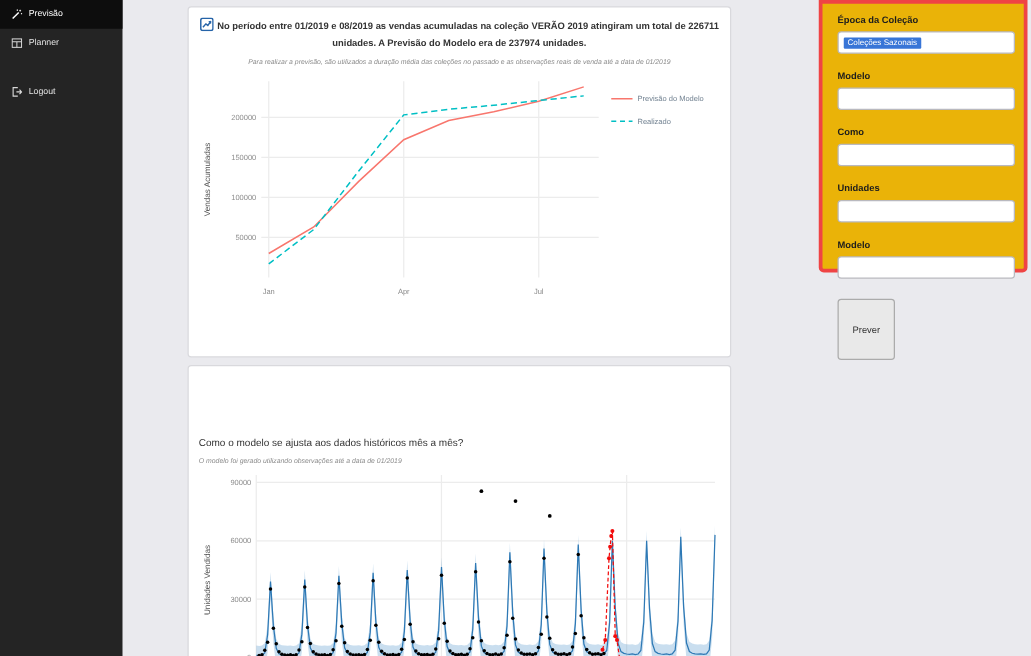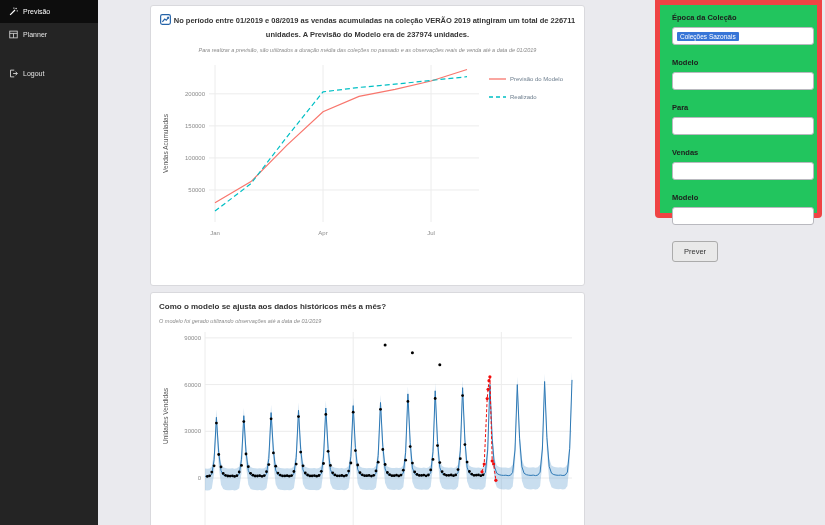--- a/index.html
+++ b/index.html
@@ -16,36 +16,36 @@
 
   
   .main { position:absolute; left:150px; top:0; width:435px; }
   .card { background:#ffffff; border:1px solid #d9d9dd; border-radius:3px; width:435px; }
   .card1 { margin-top:5px; height:281px; padding:8px 8px 4px 8px;text-align:center; }
   .card2 { margin-top:6px; height:290px; padding:9px 8px 4px 8px; }
 
   .headline { font-size:7.5px; font-weight:bold; color:#333; line-height:1.55; }
   .headline .chart-ico { display:inline-block; vertical-align:-2px; margin-right:3px; }
   .note { font-size:5.5px; font-style:italic; color:#8a8a8a; margin-top:7px; }
-  .card2 .title { font-size:8px; font-weight:bold; color:#333; }
+  .card2 .title { font-size:8px; font-weight:normal; color:#333;margin-top:48px; }
 
   .chartbox { margin-top:4px; }
 
   
   .panel { position:absolute; left:655px; top:0; width:167px; height:218px;
-           background:#22c55e; border:5px solid #ef4444; border-radius:0 0 4px 4px;
+           background:#eab308; border:3px solid #ef4444; border-radius:0 0 4px 4px;
            padding:8px 12px; }
   .field-label { font-size:7.5px; font-weight:bold; color:#1d1d1d; margin-bottom:5px; }
   .field-input { width:142px; height:18px; border:1px solid #b9b9bf; border-radius:3px;
                  background:#fff; font-size:7px; padding:0 4px; margin-bottom:13px;
                  display:flex; align-items:center; }
   input.field-input { outline:none; color:#333; }
   .sel-value { background:#3875d7; color:#fff; font-size:6.5px; padding:1px 3px; border-radius:1px; }
   .btn { display:inline-block; font-size:7.5px; color:#333; background:#e9e9e9;
-         border:1px solid #ababab; border-radius:3px; padding:5px 11px; margin-top:3px; cursor:pointer; }
+         border:1px solid #ababab; border-radius:3px; padding:19px 11px; margin-top:3px; cursor:pointer; }
 
   svg text { font-family:"Liberation Sans", sans-serif; }
 </style>
 </head>
 <body>
 
 <div class="sidebar">
   <div class="side-item active">
     <svg width="9" height="9" viewBox="0 0 12 12">
       <path d="M1.5 10.5 L8 4" stroke="#fff" stroke-width="1.6" fill="none"></path>
@@ -267,23 +267,23 @@
 
 <div class="panel">
   <div class="field-label">Época da Coleção</div>
   <div class="field-input">
     <span class="sel-value">Coleções Sazonais</span>
   </div>
 
   <div class="field-label">Modelo</div>
   <input class="field-input" style="">
 
-  <div class="field-label">Para</div>
-  <input class="field-input" style="">
-
-  <div class="field-label">Vendas</div>
+  <div class="field-label">Como</div>
+  <input class="field-input" style="">
+
+  <div class="field-label">Unidades</div>
   <input class="field-input" style="">
 
   <div class="field-label">Modelo</div>
   <input class="field-input" style="">
 
   <span class="btn">Prever</span>
 </div>
 
 </body></html>

